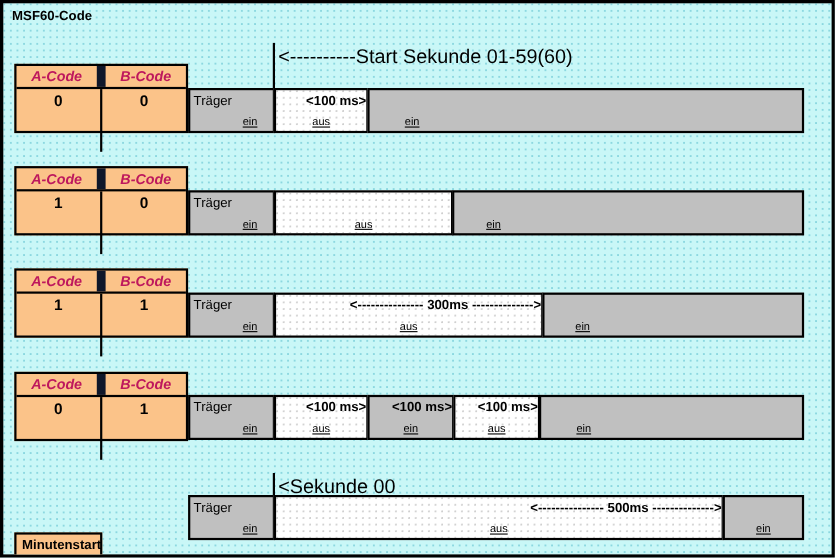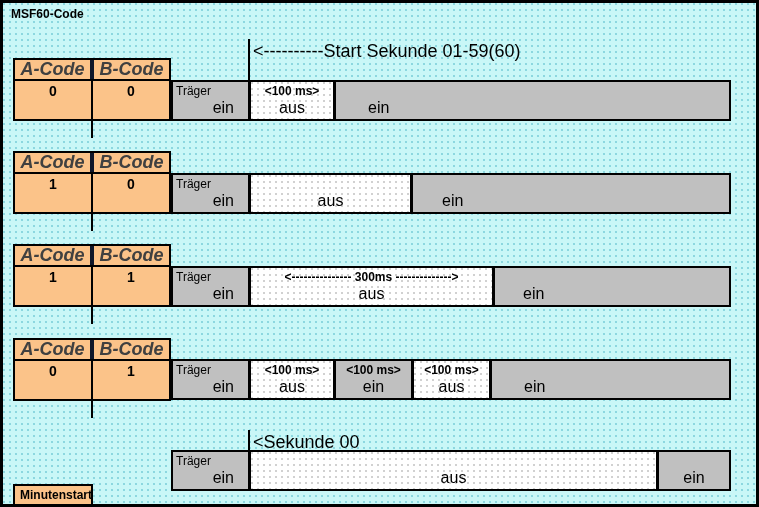--- a/index.html
+++ b/index.html
@@ -52,27 +52,27 @@
     display: flex;
     height: 100%;
     box-sizing: border-box;
     border-top: 2px solid #000000;
   }
   .code-head .cell {
     flex: 1 1 0;
     display: flex;
     align-items: center;
     justify-content: center;
-    font-size: 18px;
+    font-size: 13px;
     font-weight: bold;
     font-style: italic;
-    color: #404040;
-    box-sizing: border-box;
-  }
-  .code-head .cell + .cell { border-left: 4px solid #0f172a; }
+    color: #be185d;
+    box-sizing: border-box;
+  }
+  .code-head .cell + .cell { border-left: 8px solid #0f172a; }
   .code-body .cell {
     flex: 1 1 0;
     display: flex;
     align-items: flex-start;
     justify-content: center;
     padding-top: 2px;
     font-size: 14px;
     font-weight: bold;
     color: #000000;
     box-sizing: border-box;
@@ -107,42 +107,43 @@
     background: #ffffff;
     background-image:
       radial-gradient(circle at 1px 1px, rgba(150,150,150,0.45) 0.7px, transparent 1px);
     background-size: 6px 6px;
   }
   .seg .seg-top {
     position: absolute;
     left: 0;
     right: 0;
     top: 2px;
-    text-align: center;
+    text-align: right;
     font-size: 12px;
     font-weight: bold;
     color: #000000;
     white-space: nowrap;
   }
   .seg .seg-top.left {
     text-align: left;
     padding-left: 3px;
     font-weight: normal;
     font-size: 12px;
   }
   .seg .seg-bottom {
     position: absolute;
     left: 0;
     right: 0;
     bottom: 2px;
     text-align: center;
-    font-size: 16px;
+    font-size: 10px;
     font-weight: normal;
     color: #000000;
     white-space: nowrap;
+    text-decoration: underline;
   }
   .seg .seg-bottom.right {
     text-align: right;
     padding-right: 14px;
   }
   .seg .seg-bottom.rightmost {
     text-align: center;
   }
 
   
@@ -275,19 +276,20 @@
   </div>
 
   <div class="tick-line" style="left:245px; top:427px; height:24px;"></div>
   <div class="annot" style="left:250px; top:429px;">&lt;Sekunde 00</div>
 
   <div class="seg on" style="left:168px; top:447px; width:79px; height:41px;">
     <div class="seg-top left">Träger</div>
     <div class="seg-bottom right">ein</div>
   </div>
   <div class="seg off" style="left:246px; top:447px; width:409px; height:41px;">
+    <div class="seg-top">&lt;---------------                    500ms                      --------------&gt;</div>
     <div class="seg-bottom">aus</div>
   </div>
   <div class="seg on" style="left:654px; top:447px; width:74px; height:41px;">
     <div class="seg-bottom rightmost">ein</div>
   </div>
 
 </div>
 
 </body></html>

